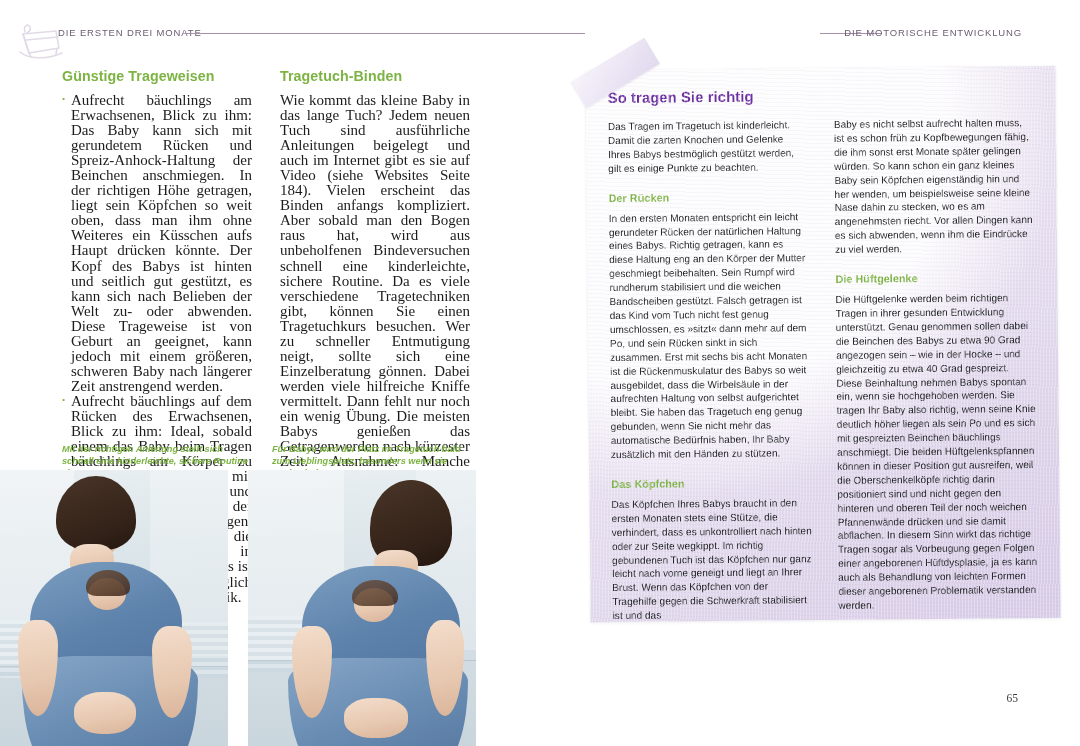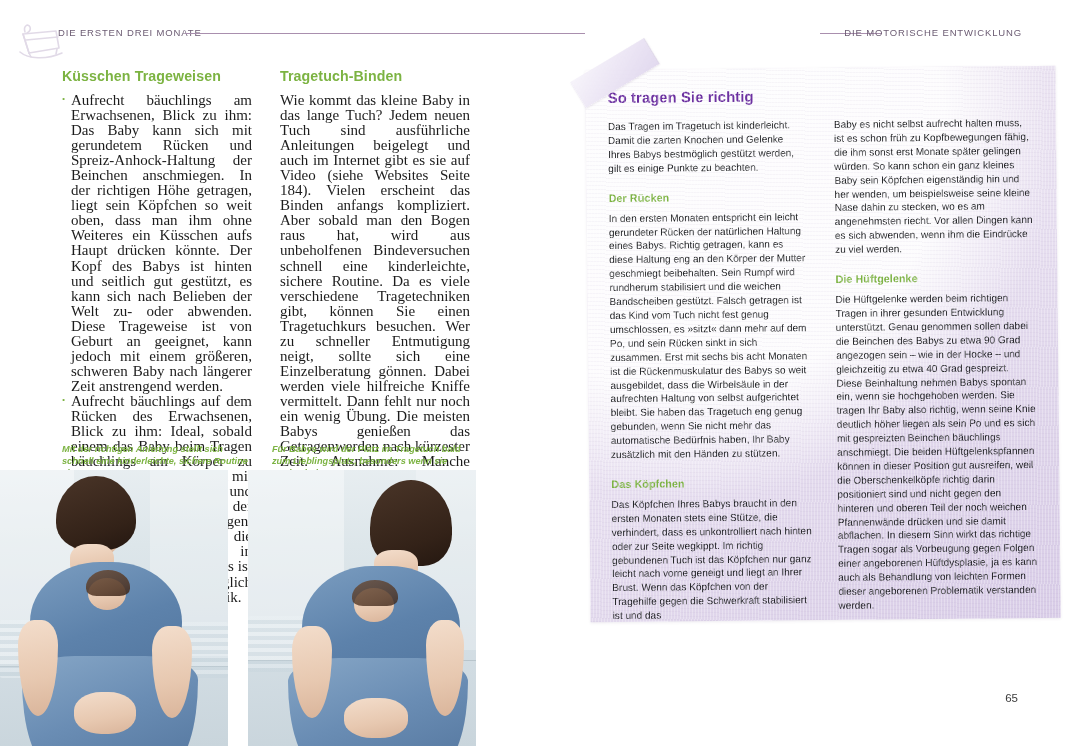--- a/index.html
+++ b/index.html
@@ -234,21 +234,21 @@
     font-size: 10.9px;
     color: #7cb342;
     margin: 16px 0 8px 0;
   }
   .intro { margin-bottom: 2px; }
 
   
   #pageno {
     position: absolute;
     right: 62px; bottom: 42px;
-    font-family: Liberation Sans, sans-serif;
+    font-family: Liberation Serif, serif;
     font-size: 11.5px;
     color: #3b3b3b;
   }
 </style>
 </head>
 <body>
 
 <div id="page">
 
   <div class="runhead">
@@ -263,21 +263,21 @@
         <path d="M45 31 L44 36"></path>
       </g>
     </svg>
     <div class="runhead-left">DIE ERSTEN DREI MONATE</div>
     <div class="rule-left"></div>
     <div class="rule-right"></div>
     <div class="runhead-right">DIE MOTORISCHE ENTWICKLUNG</div>
   </div>
 
   <div class="col" id="col1">
-    <div class="col-head">Küsschen Trageweisen</div>
+    <div class="col-head">Günstige Trageweisen</div>
     <ul class="bullets body-serif">
       <li>Aufrecht bäuchlings am Erwachsenen, Blick zu ihm: Das Baby kann sich mit gerundetem Rücken und Spreiz-Anhock-Haltung der Beinchen anschmiegen. In der richtigen Höhe getragen, liegt sein Köpfchen so weit oben, dass man ihm ohne Weiteres ein Küsschen aufs Haupt drücken könnte. Der Kopf des Babys ist hinten und seitlich gut gestützt, es kann sich nach Belieben der Welt zu- oder abwenden. Diese Trageweise ist von Geburt an geeignet, kann jedoch mit einem größeren, schweren Baby nach längerer Zeit anstrengend werden.</li>
       <li>Aufrecht bäuchlings auf dem Rücken des Erwachsenen, Blick zu ihm: Ideal, sobald einem das Baby beim Tragen bäuchlings am Körper zu schwer wird. Es kann sich mit gerundetem Rücken und Spreiz-Anhock-Haltung der Beinchen anschmiegen. Außerdem erlebt es die alltäglichen Handlungen in der richtigen Richtung, das ist hilfreich bezüglich Gleichgewicht und Motorik.</li>
     </ul>
   </div>
   <div class="caption" id="cap1">Mit der richtigen Anleitung stellt sich schnell eine kinderleichte, sichere Routine ein.</div>
 
   <div class="col" id="col2">
     <div class="col-head">Tragetuch-Binden</div>
     <div class="body-serif">

